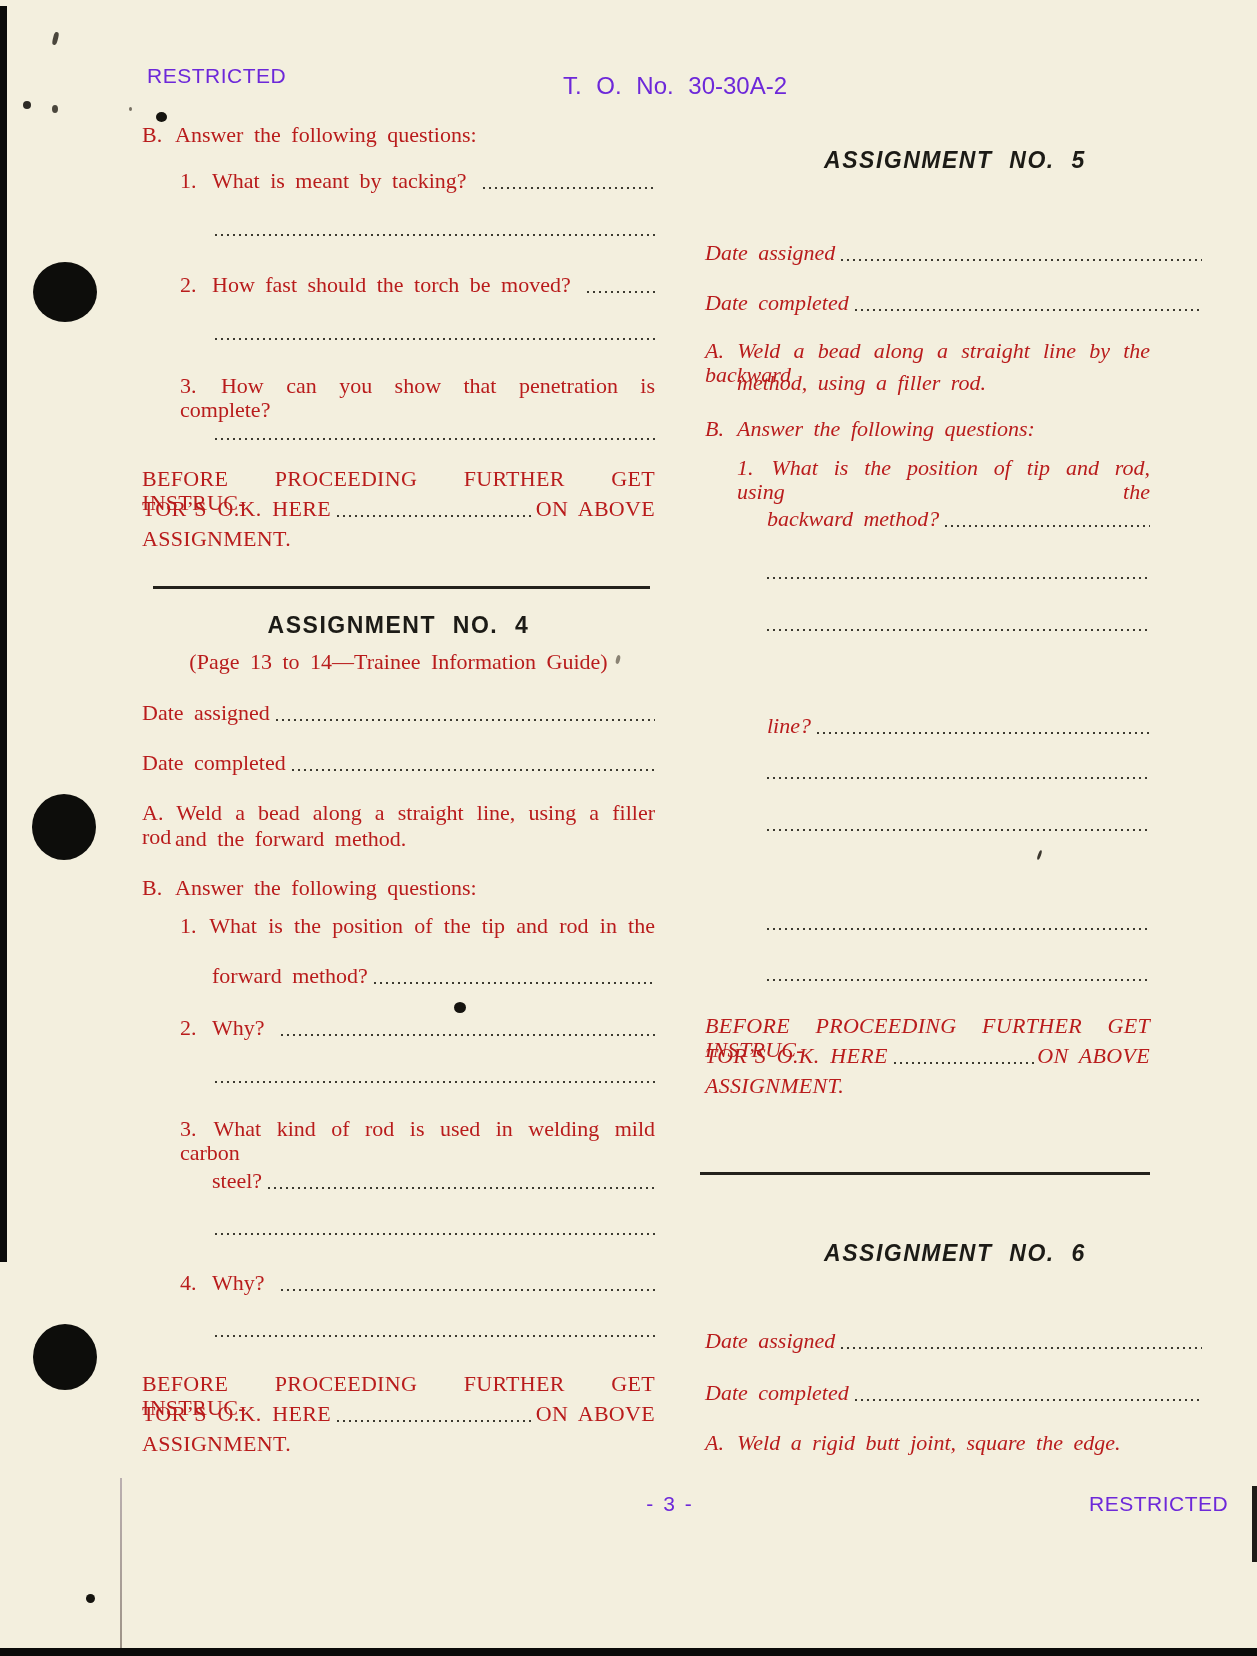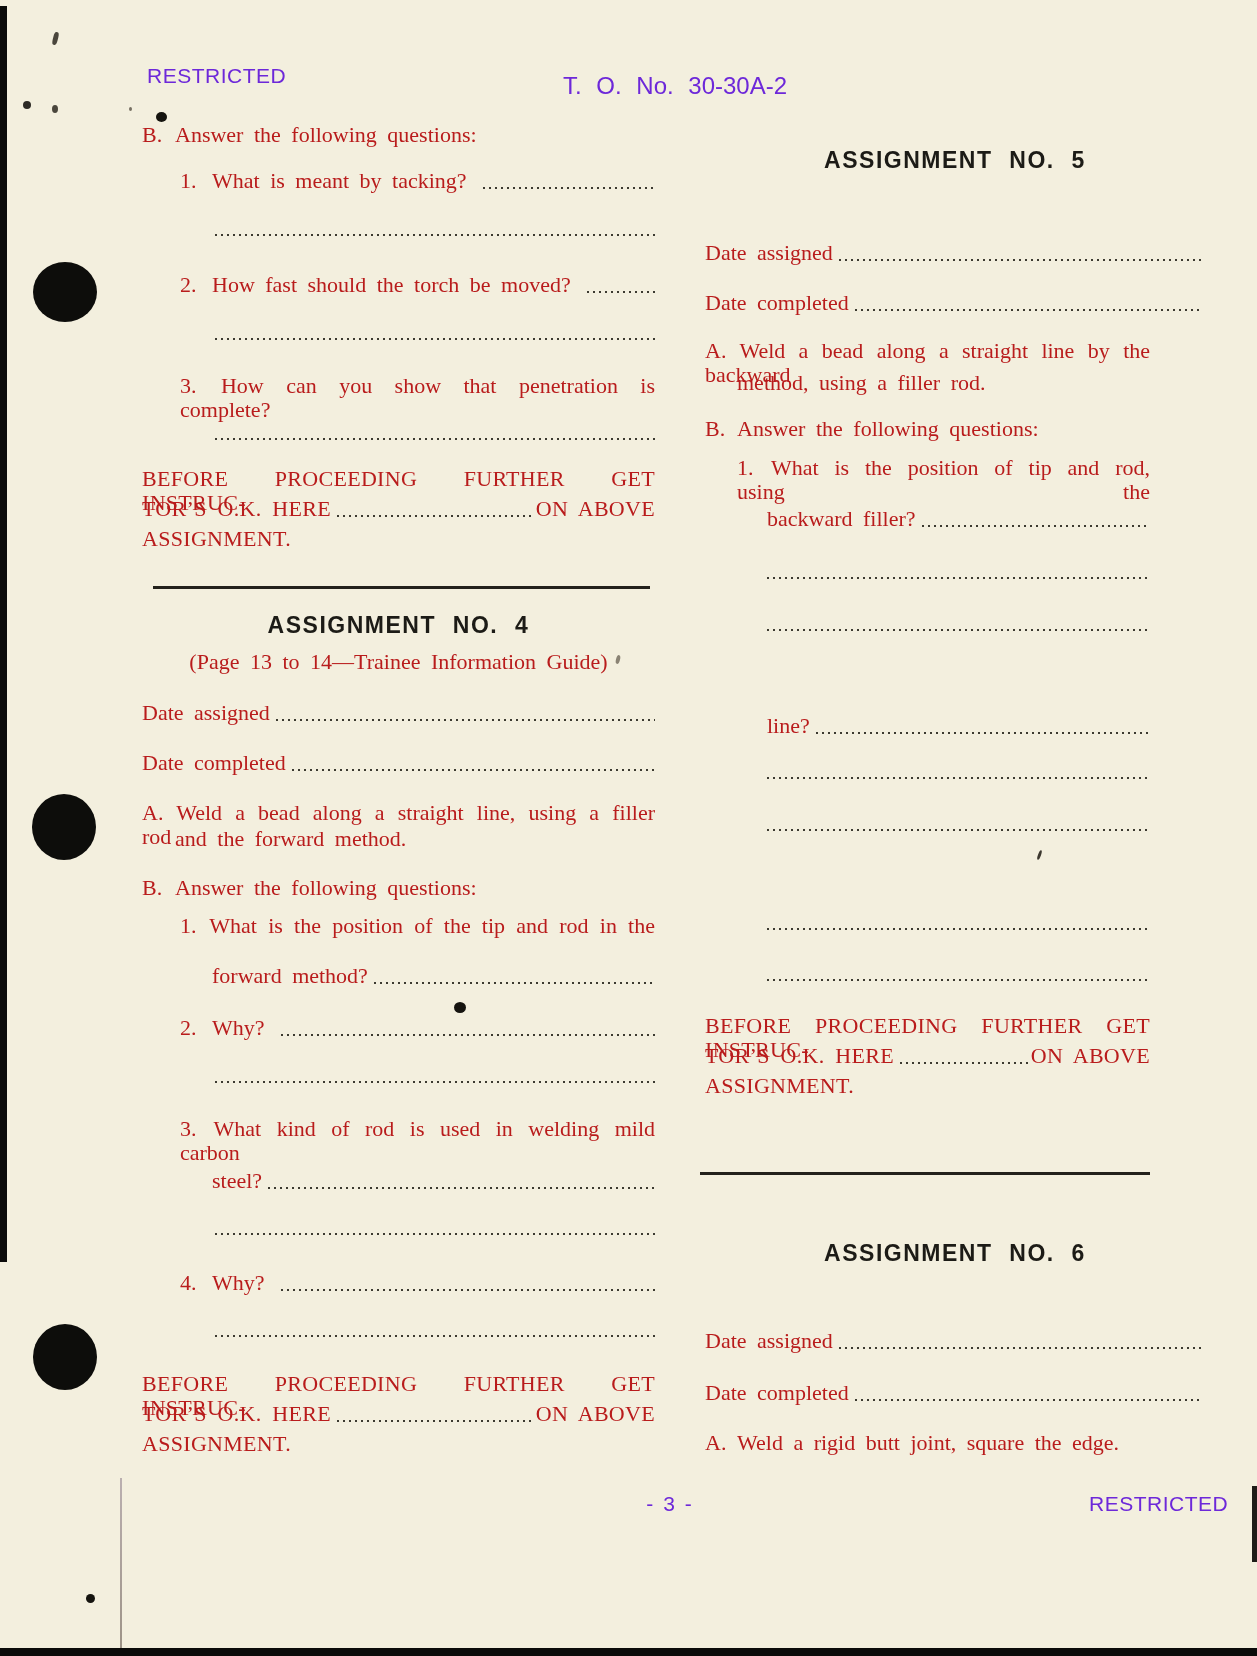--- a/index.html
+++ b/index.html
@@ -4,21 +4,21 @@
 <style>
   html,body { margin:0; padding:0; background:#777; }
   .page {
     position:relative; width:1257px; height:1656px; margin:0 auto;
     background:#f3efde;
     color:#26241f; overflow:hidden;
     font-family:"Liberation Serif", serif;
   }
   .col { position:absolute; top:0; height:100%; }
   #col-left  { left:142px; width:513px; }
-  #col-right { left:705px; width:445px; }
+  #col-right { left:705px; width:445px;font-style:italic; }
 
   .ln { position:absolute; left:0; right:0; font-size:22px; line-height:24px;
         word-spacing:5px; white-space:nowrap; color:#b91c1c; }
   .just { white-space:normal; text-align:justify; text-align-last:justify; }
   .flexln { display:flex; align-items:flex-end; }
   .center { text-align:center; }
 
   .lbl  { display:inline-block; min-width:33px; }
   .qnum { flex:none; display:inline-block; width:32px; margin-left:38px; }
   .qnum-j { margin-right:2px; }
@@ -163,21 +163,21 @@
     <div class="ln" style="top:371px; padding-left:32px;">method, using a filler rod.</div>
 
     <div class="ln" style="top:417px">
       <span class="lbl" style="min-width:32px">B.</span><span>Answer the following questions:</span>
     </div>
 
     <div class="ln just" style="top:456px; padding-left:32px;">
       <span class="qnum-j">1.</span> <span>What is the position of tip and rod, using the</span>
     </div>
     <div class="ln flexln" style="top:507px; padding-left:62px;">
-      <span>backward filler?</span>
+      <span>backward method?</span>
         <span class="fill"></span>
     </div>
     <div class="dotline" style="top:577px; left:62px;"></div>
     <div class="dotline" style="top:629px; left:62px;"></div>
 
     <div class="ln flexln" style="top:714px; padding-left:62px;">
       <span>line?</span>
         <span class="fill"></span>
     </div>
     <div class="dotline" style="top:777px; left:62px;"></div>

